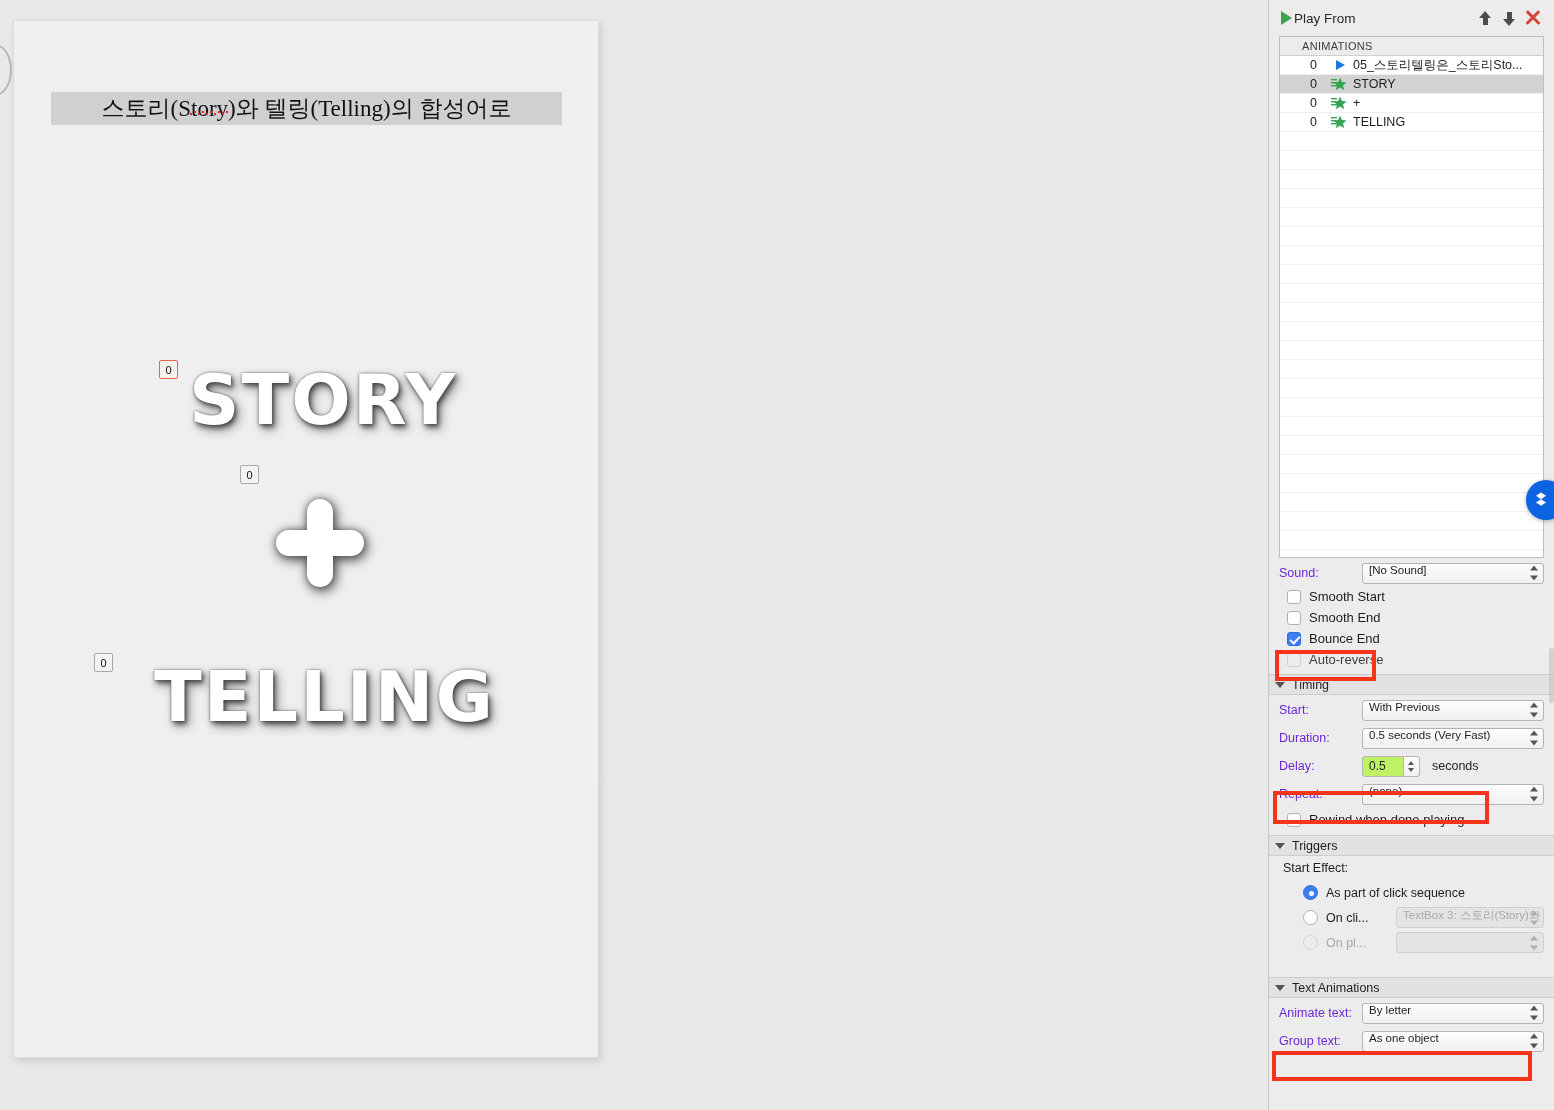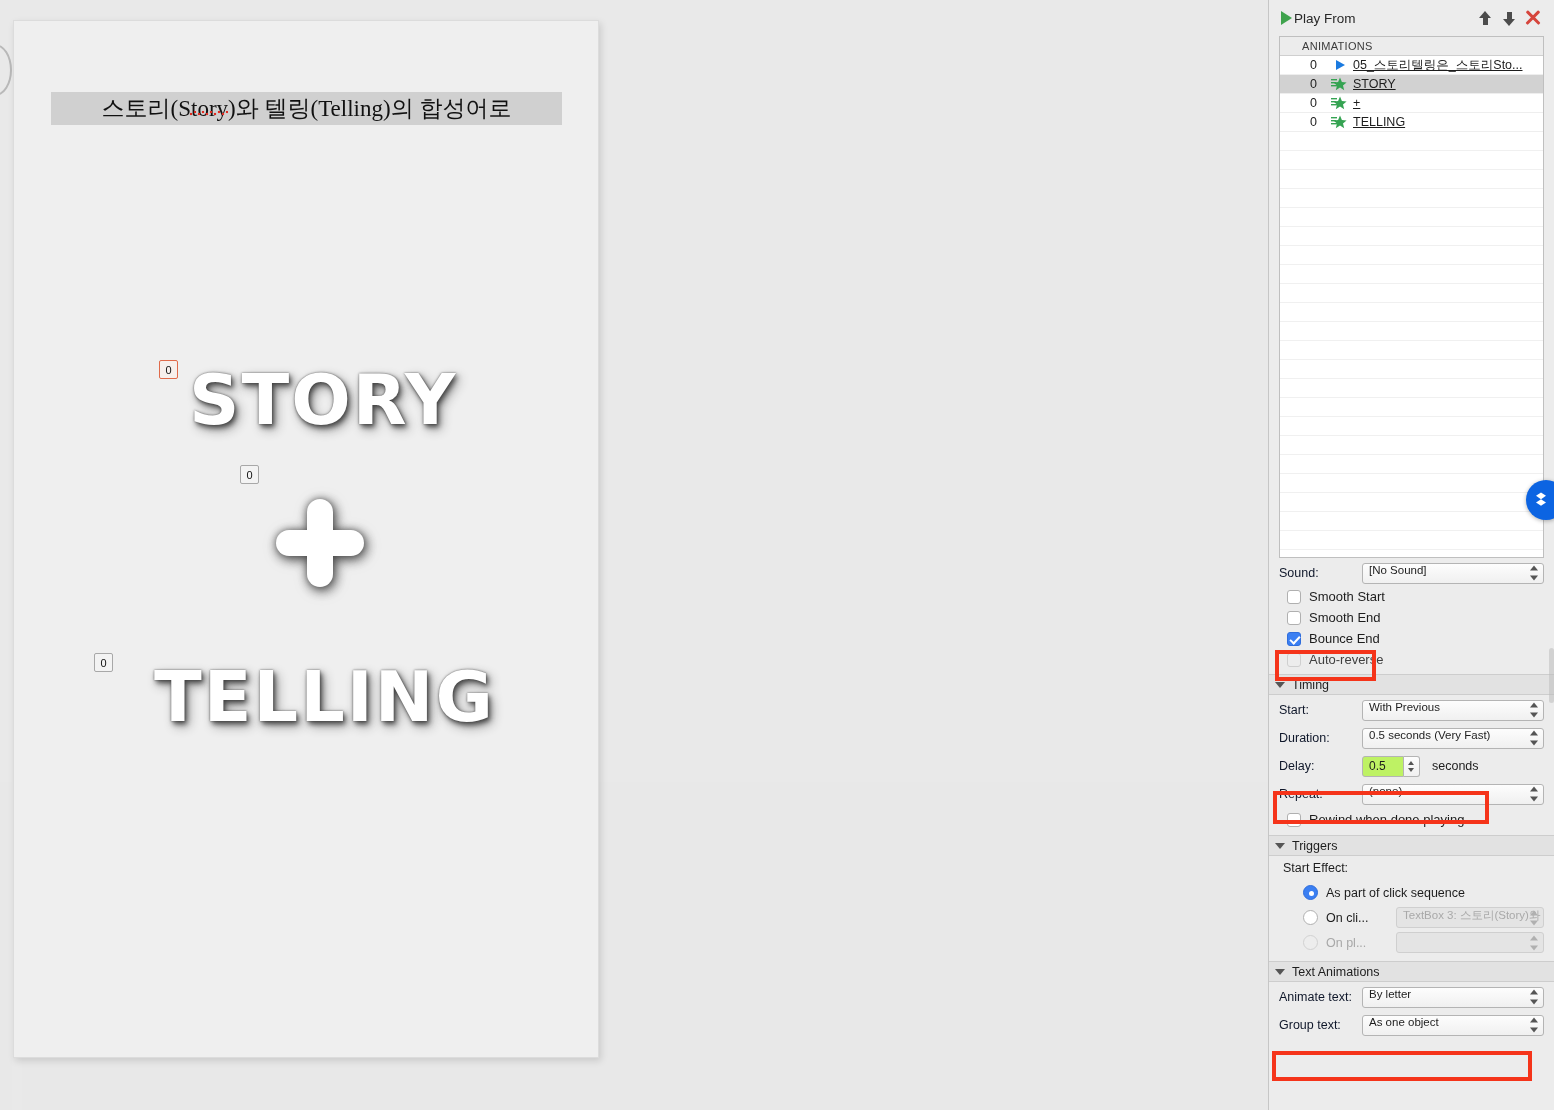--- a/index.html
+++ b/index.html
@@ -177,40 +177,40 @@
   }
   .anim-row {
     height: 19px;
     display: flex; align-items: center;
     border-bottom: 1px solid #eeeeee;
     font-size: 12.5px;
   }
   .anim-row.selected { background: #d2d2d2; }
   .anim-row .seq { width: 47px; text-align: right; padding-right: 10px; color: #1d1d1d; }
   .anim-row .ico { width: 26px; display: flex; align-items: center; justify-content: center; }
-  .anim-row .lbl { flex: 1; white-space: nowrap; overflow: hidden; text-overflow: clip; padding-right: 4px; text-decoration: underline; }
+  .anim-row .lbl { flex: 1; white-space: nowrap; overflow: hidden; text-overflow: clip; padding-right: 4px; }
   .blue-tri { width:0; height:0; border-left:9px solid #1a7ae0; border-top:5.5px solid transparent; border-bottom:5.5px solid transparent; }
   .star-ico { position: relative; width: 18px; height: 14px; }
   .star-ico svg { position: absolute; left: 2px; top: 0; }
   .star-ico .lines { position:absolute; left:0; top:2px; }
   .anim-row.empty { border-bottom: 1px solid #f0f0f0; }
 
   .dropbox-badge {
     position: absolute; right: -12px; top: 480px;
     width: 40px; height: 40px; border-radius: 50%;
     background: #0c64e2;
     box-shadow: 0 1px 4px rgba(0,0,0,0.3);
     display: flex; align-items: center; justify-content: center;
     z-index: 30;
   }
 
   
   .sec { padding: 0 10px; }
   .row { display: flex; align-items: center; height: 26px; margin-top: 2px; }
-  .row .lab { width: 83px; color: #0f172a; font-size: 12.5px; }
+  .row .lab { width: 83px; color: #6d28d9; font-size: 12.5px; }
 
   .sel {
     flex: 1; height: 21px;
     background: linear-gradient(#fdfdfd, #f0f0f0);
     border: 1px solid #b4b4b4;
     border-radius: 3px;
     display: flex; 
     padding: 0 6px;
     font-size: 11.5px;
     color: #1d1d1d;
@@ -522,21 +522,21 @@
       <div class="radio-row dim">
         <span class="radio"></span>
         <span class="rlab short">On pl...</span>
         <span class="sel disabled" style="flex:1">
           <span></span>
           <span class="stepper"></span>
         </span>
       </div>
     </div>
 
-    <div class="sec-hdr" style="margin-top:6px">
+    <div class="sec-hdr" style="margin-top:22px">
       <span class="tri-dn"></span>
       <span>Text Animations</span>
     </div>
     <div class="sec">
       <div class="row">
         <span class="lab">Animate text:</span>
         <span class="sel">
           <span>By letter</span>
           <span class="stepper"></span>
         </span>

